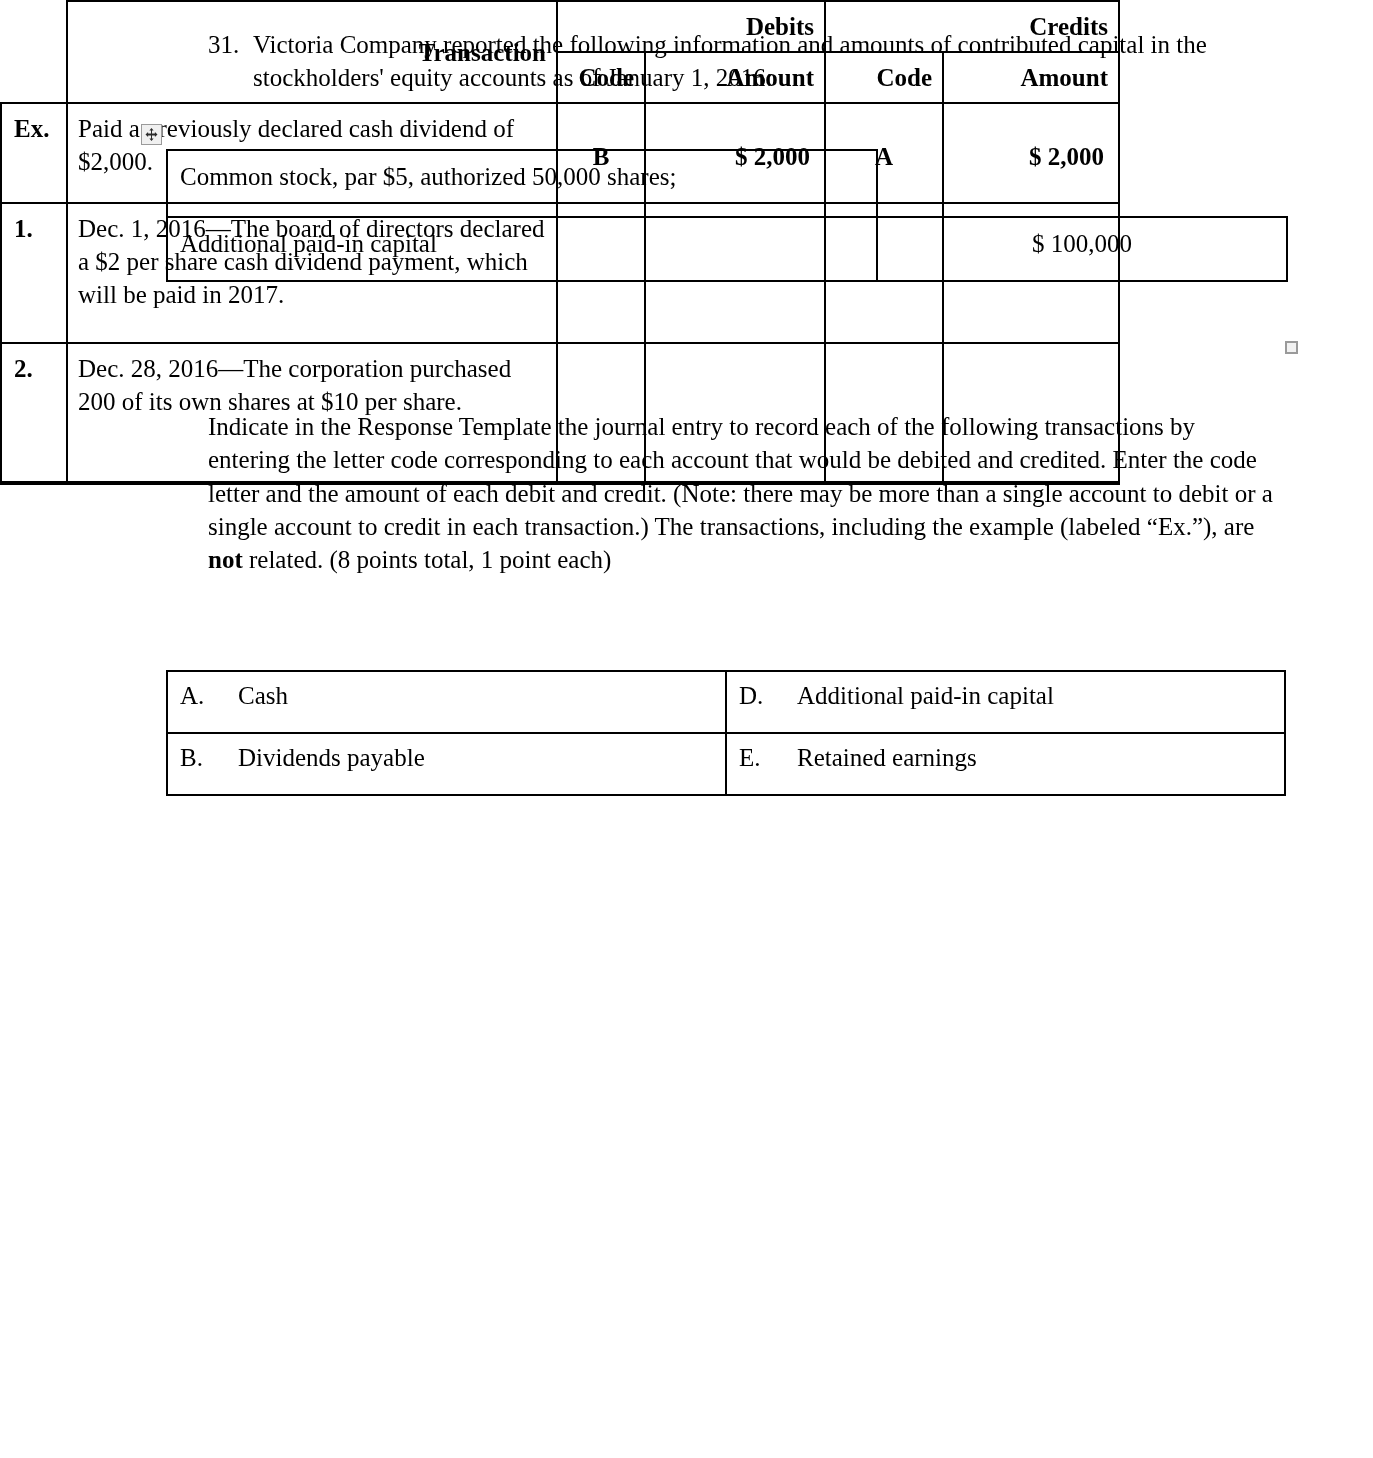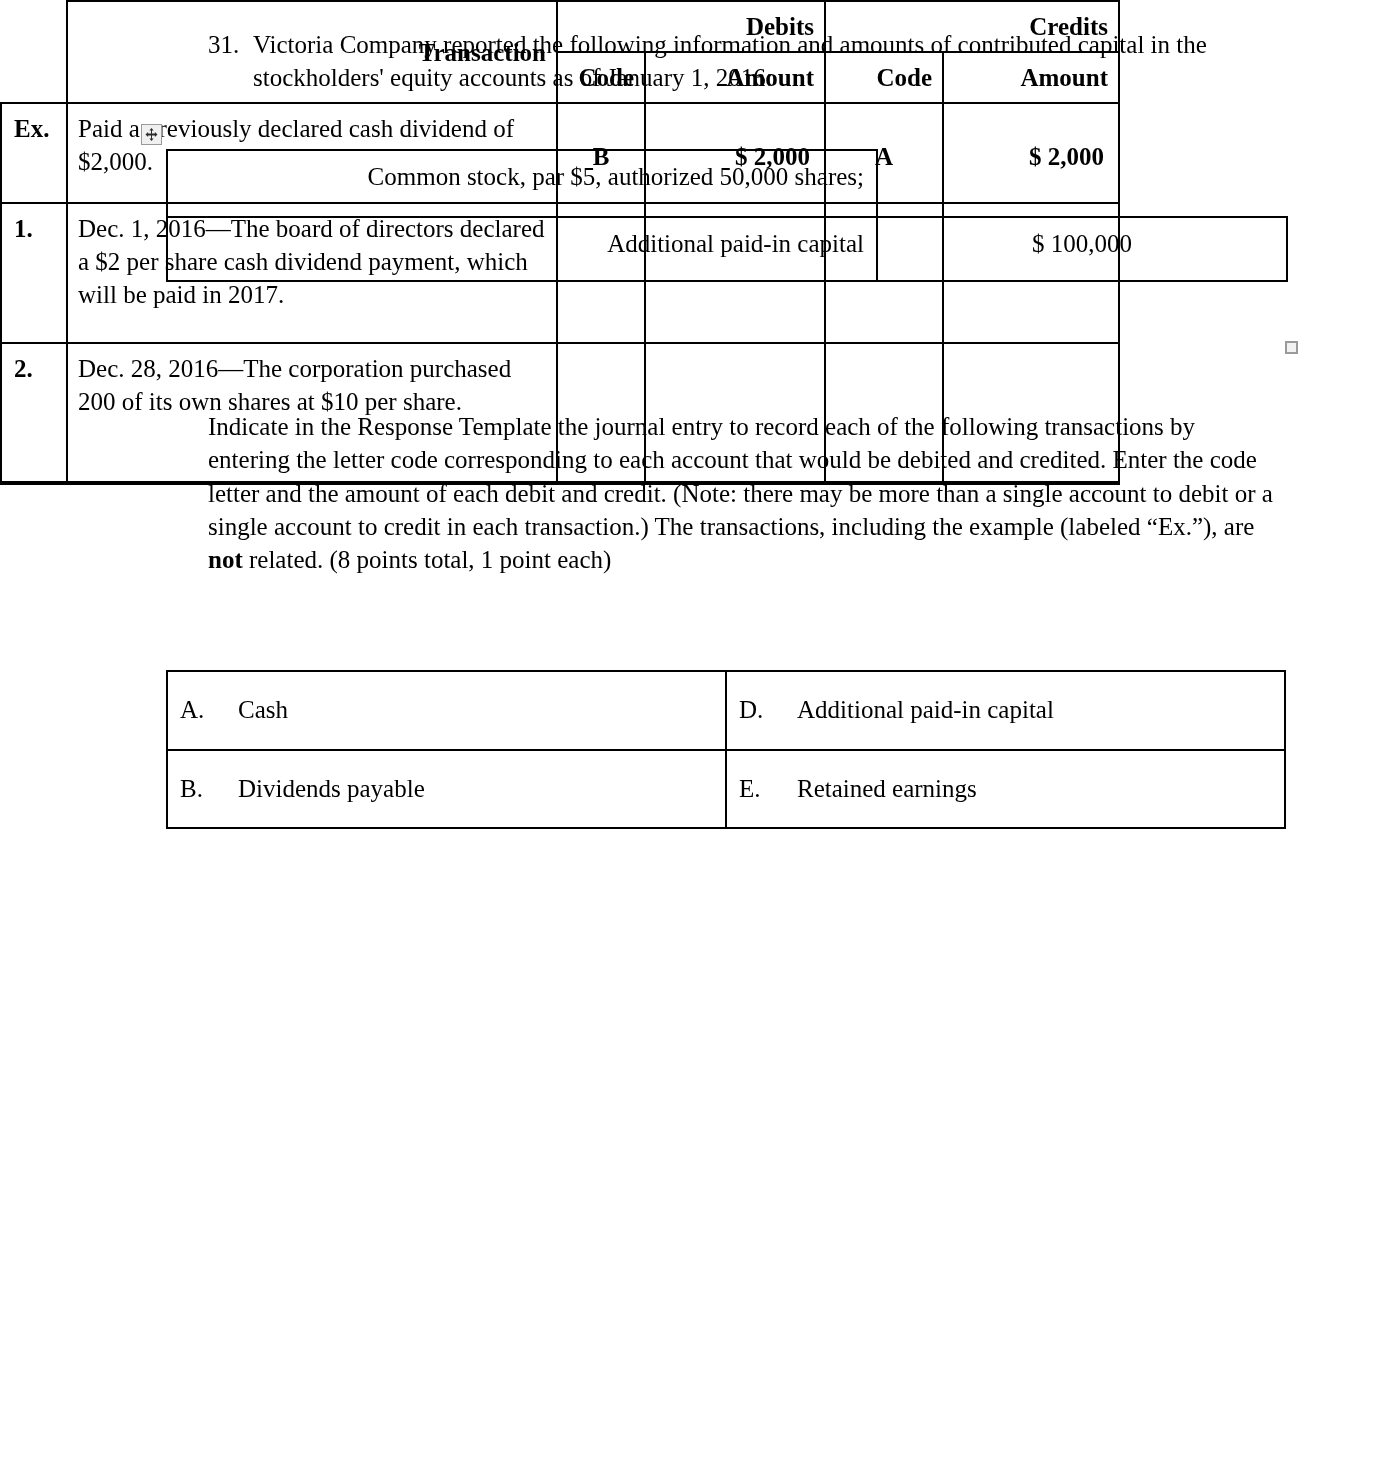--- a/index.html
+++ b/index.html
@@ -72,42 +72,42 @@
     vertical-align: top;
     padding: 10px 12px 10px 12px;
     line-height: 1.3;
   }
 
   
   #equity-table {
     left: 166px;
     top: 149px;
   }
-  #equity-table td.label-cell { width: 710px; text-align: right; }
+  #equity-table td.label-cell { width: 710px; }
   #equity-table td.amount-cell {
     width: 410px;
     text-align: center;
   }
   #equity-table td.no-border {
     border-top: none;
     border-right: none;
     border-bottom: none;
   }
   #equity-table tr.row-tall td { height: 67px; }
   #equity-table tr.row-std td { height: 64px; }
 
   
   #account-codes-table {
     left: 166px;
     top: 670px;
   }
   #account-codes-table td {
     width: 559px;
     height: 62px;
-    padding: 22px 12px;
+    padding: 8px 12px;
   }
   #account-codes-table .code-letter {
     display: inline-block;
     width: 58px;
   }
 
   
   #journal-table {
     left: 166px;
     top: 929px;

